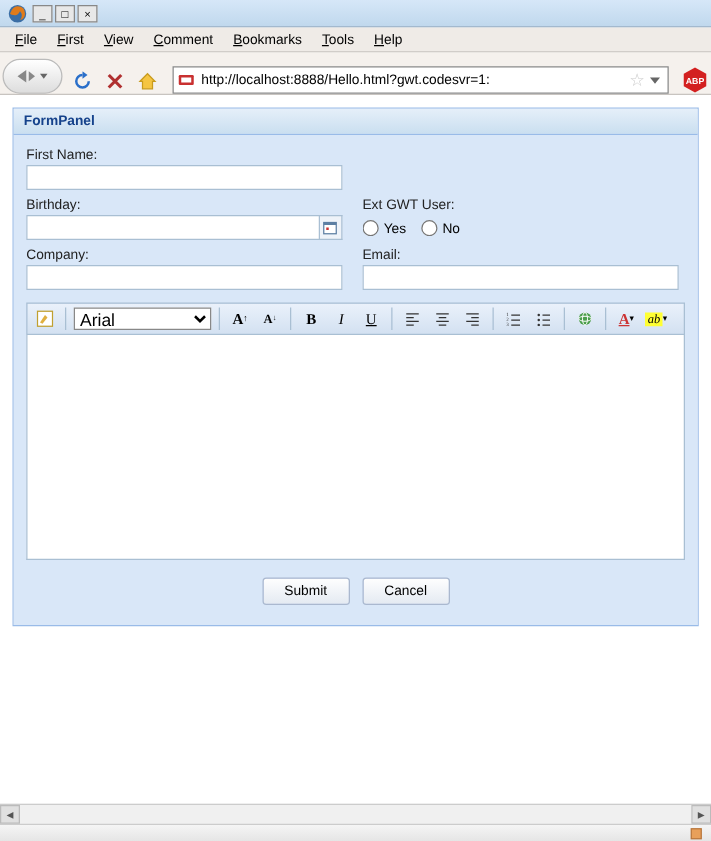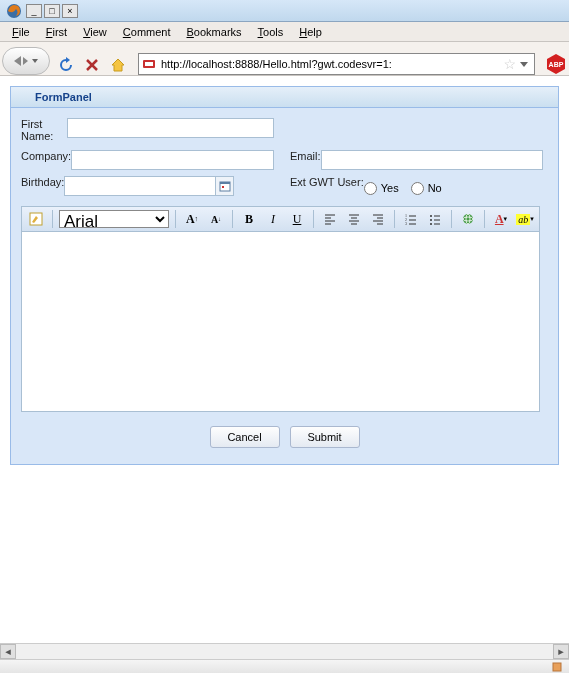--- a/index.html
+++ b/index.html
@@ -27,41 +27,41 @@
 .urlbar input { border: none; flex: 1; font-size: 11px; outline: none; }
 .urlbar .star { color: #ccc; font-size: 14px; }
 .urlbar .dd { width:0;height:0;border-left:4px solid transparent;border-right:4px solid transparent;border-top:5px solid #666; margin: 0 4px; }
 .abp { width: 22px; height: 22px; }
 
 
 .content { position: absolute; top: 76px; left: 2px; right: 2px; bottom: 30px; background: #fff; overflow: auto; }
 
 
 .panel { margin: 10px 8px 0 8px; border: 1px solid #99bbe8; }
-.panel-header { background: linear-gradient(#e5eff9, #cadff0); border-bottom: 1px solid #99bbe8; padding: 4px 24px; font-weight: bold; color: #15428b; font-family: Tahoma, Arial; font-size: 11px; }
+.panel-header { background: linear-gradient(#e5eff9, #cadff0); border-bottom: 1px solid #99bbe8; padding: 4px 8px; font-weight: bold; color: #15428b; font-family: Tahoma, Arial; font-size: 11px; }
 .panel-body { background: #d9e7f8; padding: 10px; }
 
 .form-row { display: flex; gap: 16px; margin-bottom: 6px; }
-.form-col { flex: 1; display: flex; }
+.form-col { flex: 1; display: flex; flex-direction: column; }
 .form-col.half { flex: 0 0 48%; }
 .field-label { font-size: 11px; color: #222; margin-bottom: 2px; }
 .txt-input { height: 20px; border: 1px solid #a9bfd3; background: #fff; padding: 0 4px; font-size: 11px; width: 100%; }
 .date-wrap { display: flex; }
 .date-wrap .txt-input { flex: 1; }
 .date-trigger { width: 18px; height: 20px; border: 1px solid #a9bfd3; border-left: none; background: #eef3f9; display: flex; align-items: center; justify-content: center; cursor: pointer; }
 
 .radio-group { display: flex; gap: 12px; align-items: center; margin-top: 4px; }
 .radio-item { display: flex; align-items: center; gap: 4px; font-size: 11px; }
 
 
 .editor { margin-top: 4px; }
 .editor-tb { background: linear-gradient(#eaf1fb, #d3e1f1); border: 1px solid #a9bfd3; padding: 2px 4px; display: flex; align-items: center; gap: 4px; height: 26px; }
 .etb-btn { width: 20px; height: 20px; display: flex; align-items: center; justify-content: center; cursor: pointer; font-size: 12px; font-family: "Times New Roman", serif; }
 .etb-sep { width: 1px; height: 18px; background: #a9bfd3; margin: 0 2px; }
-.font-select { height: 18px; font-size: 17px; border: 1px solid #888; background: #fff; width: 110px; }
+.font-select { height: 18px; font-size: 14px; border: 1px solid #888; background: #fff; width: 110px; }
 .editor-area { height: 180px; background: #fff; border: 1px solid #a9bfd3; border-top: none; }
 
 .btn-row { display: flex; justify-content: center; gap: 10px; margin-top: 14px; padding-bottom: 6px; }
 .x-btn { min-width: 70px; height: 22px; border: 1px solid #aab8cf; border-radius: 3px; background: linear-gradient(#fefefe, #e4eaf2); font-size: 11px; cursor: pointer; padding: 0 12px; }
 
 
 .scrollbar-h { position: absolute; bottom: 14px; left: 0; right: 0; height: 16px; background: #f0f0f0; border-top: 1px solid #ccc; display: flex; }
 .sb-track { flex: 1; background: #f0f0f0; position: relative; }
 .sb-arrow { width: 16px; background: #e0e0e0; border: 1px solid #bbb; display:flex;align-items:center;justify-content:center;color:#555;}
 .statusbar { position: absolute; bottom: 0; left: 0; right: 0; height: 14px; background: linear-gradient(#f5f5f5,#e5e5e5); border-top: 1px solid #ccc; display:flex; justify-content:flex-end; padding-right:6px; align-items:center;}
@@ -138,31 +138,20 @@
 </div>
 
 <div class="content">
   <div class="panel">
     <div class="panel-header">FormPanel</div>
     <div class="panel-body">
 
       <div class="form-row">
         <div class="form-col half">
           <label class="field-label">First Name:</label>
-          <input class="txt-input" value="" style="">
-        </div>
-      </div>
-
-      <div class="form-row">
-        <div class="form-col half">
-          <label class="field-label">Company:</label>
-          <input class="txt-input" value="" style="">
-        </div>
-        <div class="form-col half">
-          <label class="field-label">Email:</label>
           <input class="txt-input" value="" style="">
         </div>
       </div>
 
       <div class="form-row">
         <div class="form-col half">
           <label class="field-label">Birthday:</label>
           <div class="date-wrap">
             <input class="txt-input" value="" style="">
             <div class="date-trigger">
@@ -183,20 +172,31 @@
               </label>
             <label class="radio-item">
                 <input type="radio" name="gwt" style="">
                 <span>No</span>
               </label>
           </div>
         </div>
       </div>
 
       <div class="form-row">
+        <div class="form-col half">
+          <label class="field-label">Company:</label>
+          <input class="txt-input" value="" style="">
+        </div>
+        <div class="form-col half">
+          <label class="field-label">Email:</label>
+          <input class="txt-input" value="" style="">
+        </div>
+      </div>
+
+      <div class="form-row">
         <div class="form-col" style="flex:1">
           <div class="editor">
             <div class="editor-tb">
               <div class="etb-btn">
                 <svg width="14" height="14" viewBox="0 0 14 14">
                     <rect x="1" y="1" width="12" height="12" fill="#fff" stroke="#c0a030"></rect>
                     <path d="M3 10 L7 4 L9 6 L5 11 Z" fill="#e0b040"></path>
                   </svg>
               </div>
               <div class="etb-sep"></div>
@@ -273,22 +273,22 @@
                 <span style="background:#ff3;padding:0 2px;font-family:serif;font-style:italic;font-size:10px;">ab</span>
                   <span style="font-size:7px;">▾</span>
               </div>
             </div>
             <div class="editor-area" contenteditable="true" style=""></div>
           </div>
         </div>
       </div>
 
       <div class="btn-row">
+        <button class="x-btn">Submit</button>
         <button class="x-btn">Cancel</button>
-        <button class="x-btn">Submit</button>
       </div>
 
     </div>
   </div>
 </div>
 
 <div class="scrollbar-h">
   <div class="sb-arrow">◂</div>
   <div class="sb-track"></div>
   <div class="sb-arrow">▸</div>

